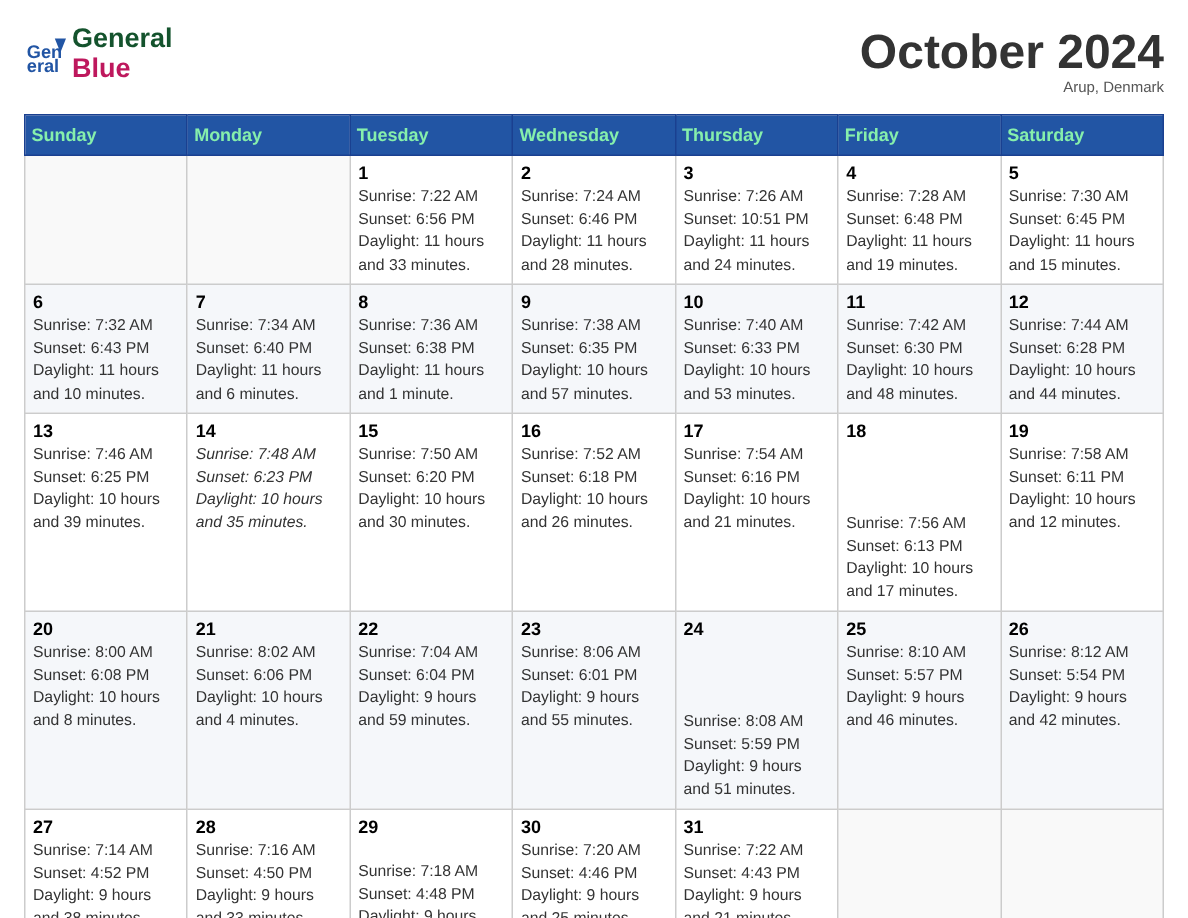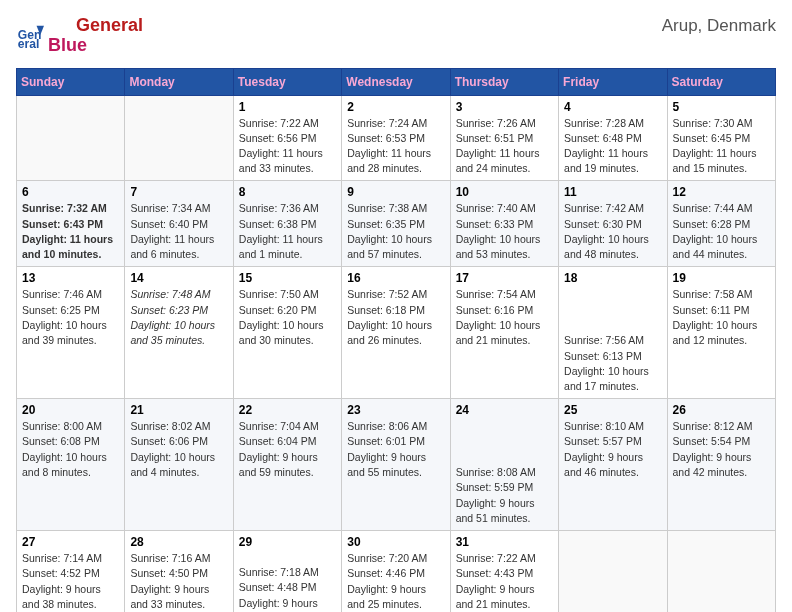--- a/index.html
+++ b/index.html
@@ -23,46 +23,46 @@
       justify-content: center;
     }
     .logo-text {
       display: flex;
       flex-direction: column;
       font-size: 18px;
       font-weight: bold;
       color: #333;
       line-height: 1.1;
     }
-    .logo-text span:first-child { color: #b91c1c; margin-left: 28px; }
+    .logo-text span:first-child { color: #14532d; }
     .logo-icon {
       width: 28px;
       height: 28px;
     }
     .title-block {
       text-align: right;
     }
     .title-block h1 {
       font-size: 32px;
       font-weight: bold;
       color: #333;
     }
     .title-block h2 {
-      font-size: 17px;
+      font-size: 10px;
       font-weight: normal;
       color: #555;
     }
     .calendar {
       width: 100%;
       border-collapse: collapse;
       font-size: 11px;
     }
     .calendar thead th {
       background: #2255a4;
-      color: #f9a8d4;
+      color: #86efac;
       padding: 6px 4px;
       text-align: left;
       font-size: 12px;
       border: 1px solid #1a4090;
     }
     .calendar tbody td {
       border: 1px solid #ccc;
       padding: 4px 5px;
       vertical-align: top;
       width: 108px;
@@ -96,20 +96,21 @@
       <text x="2" y="18" font-size="13" font-weight="bold" fill="#2255a4">Gen</text>
       <text x="2" y="28" font-size="13" font-weight="bold" fill="#2255a4">eral</text>
       <polygon points="22,4 30,4 26,14" fill="#2255a4"></polygon>
     </svg>
     <div class="logo-text">
       <span>General</span>
       <span style="color:#be185d;">Blue</span>
     </div>
   </div>
   <div class="title-block">
+    <h1>October 2024</h1>
     <h2>Arup, Denmark</h2>
   </div>
 </div>
 
 <table class="calendar">
   <thead>
     <tr>
     <th>Sunday</th>
         <th>Monday</th>
         <th>Tuesday</th>
@@ -126,28 +127,28 @@
         <td>
           <span class="day-num">1</span>
           <div class="day-detail" style="white-space: pre-line;">Sunrise: 7:22 AM
 Sunset: 6:56 PM
 Daylight: 11 hours
 and 33 minutes.</div>
         </td>
         <td>
           <span class="day-num">2</span>
           <div class="day-detail" style="white-space: pre-line;">Sunrise: 7:24 AM
-Sunset: 6:53 PM
+Sunset: 6:46 PM
 Daylight: 11 hours
 and 28 minutes.</div>
         </td>
         <td>
           <span class="day-num">3</span>
           <div class="day-detail" style="white-space: pre-line;">Sunrise: 7:26 AM
-Sunset: 6:51 PM
+Sunset: 10:51 PM
 Daylight: 11 hours
 and 24 minutes.</div>
         </td>
         <td>
           <span class="day-num">4</span>
           <div class="day-detail" style="white-space: pre-line;">Sunrise: 7:28 AM
 Sunset: 6:48 PM
 Daylight: 11 hours
 and 19 minutes.</div>
         </td>
@@ -155,21 +156,21 @@
           <span class="day-num">5</span>
           <div class="day-detail" style="white-space: pre-line;">Sunrise: 7:30 AM
 Sunset: 6:45 PM
 Daylight: 11 hours
 and 15 minutes.</div>
         </td>
       </tr>
       <tr>
         <td>
           <span class="day-num">6</span>
-          <div class="day-detail" style="white-space: pre-line; font-weight: bold;">Sunrise: 7:32 AM
+          <div class="day-detail" style="white-space: pre-line;">Sunrise: 7:32 AM
 Sunset: 6:43 PM
 Daylight: 11 hours
 and 10 minutes.</div>
         </td>
         <td>
           <span class="day-num">7</span>
           <div class="day-detail" style="white-space: pre-line;">Sunrise: 7:34 AM
 Sunset: 6:40 PM
 Daylight: 11 hours
 and 6 minutes.</div>

